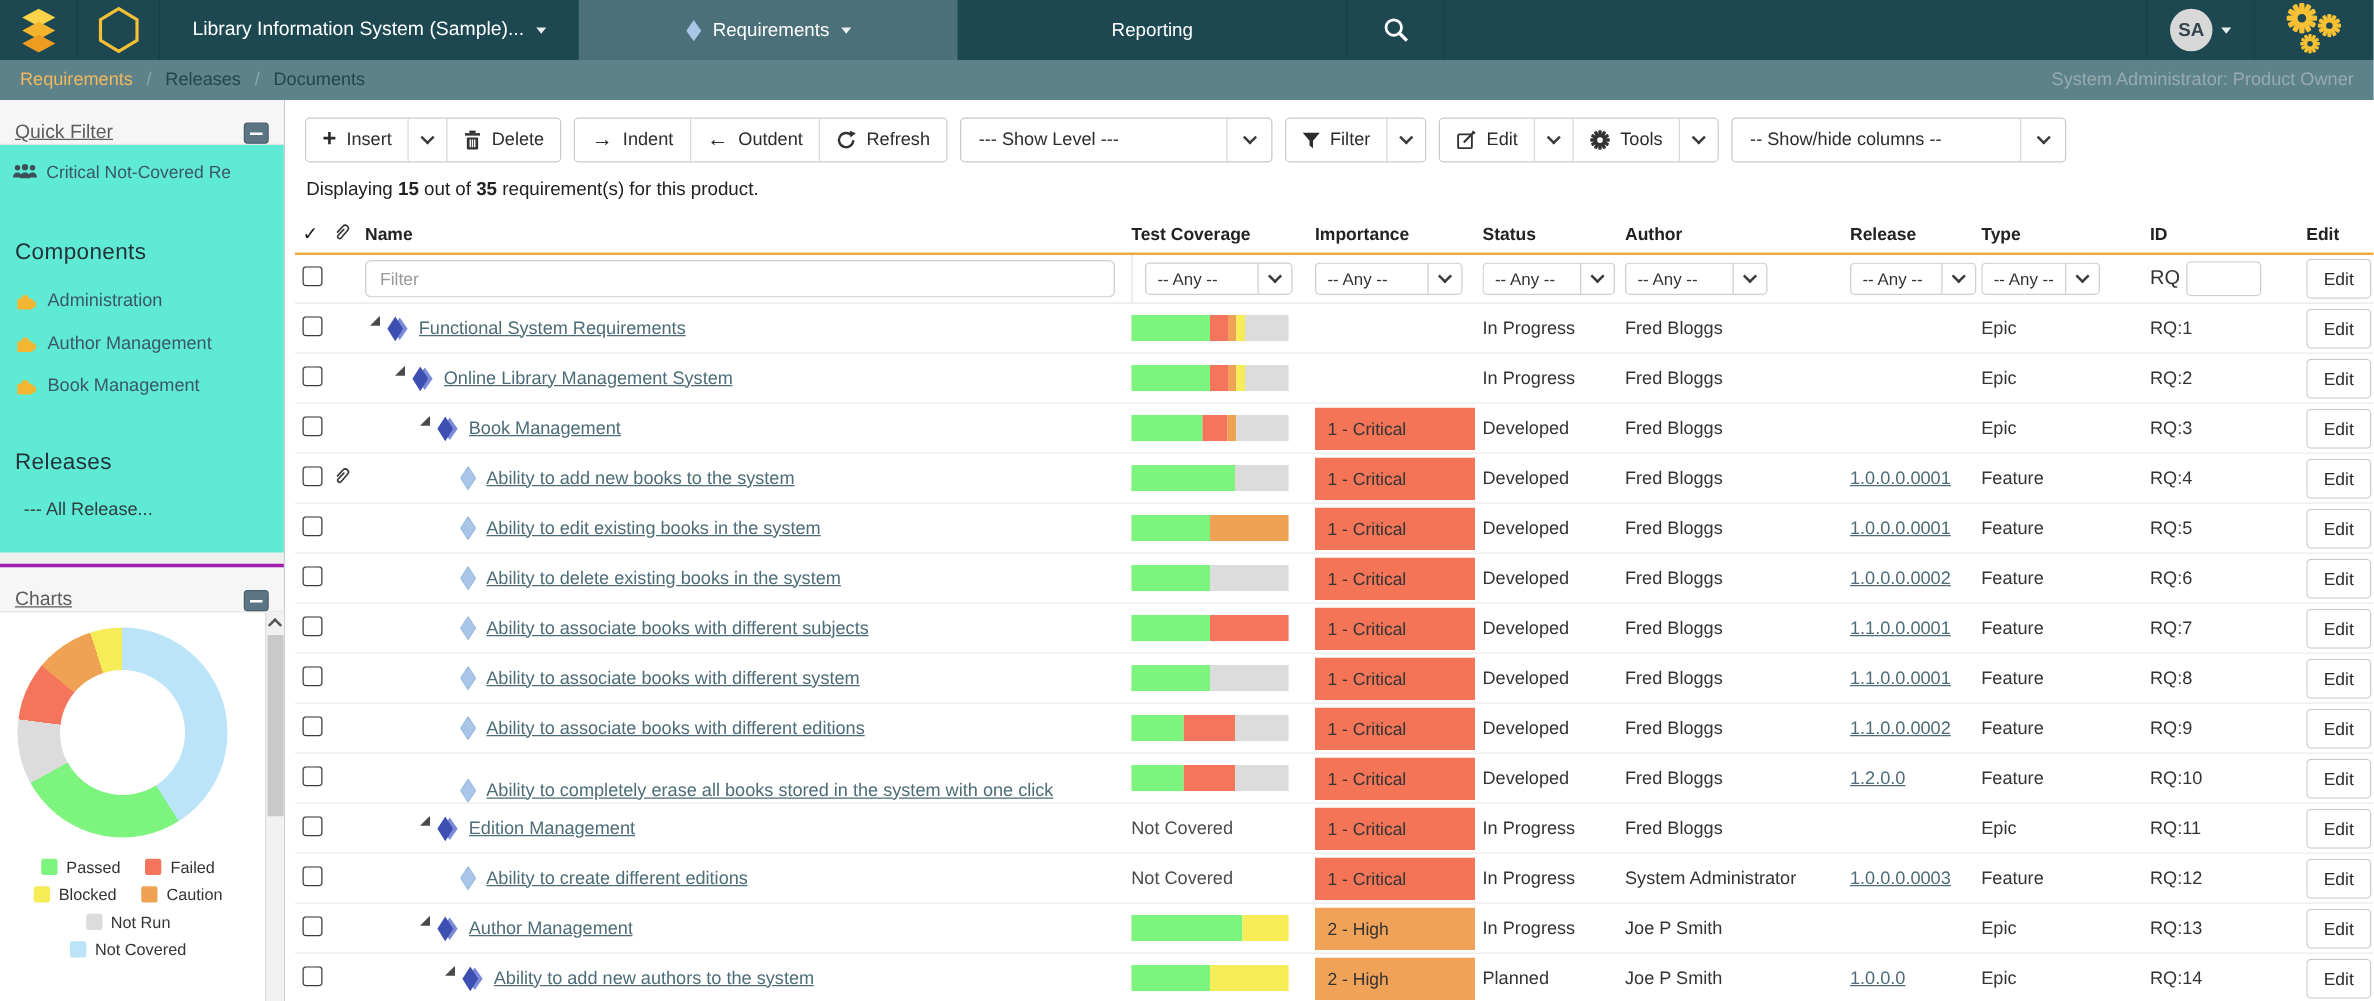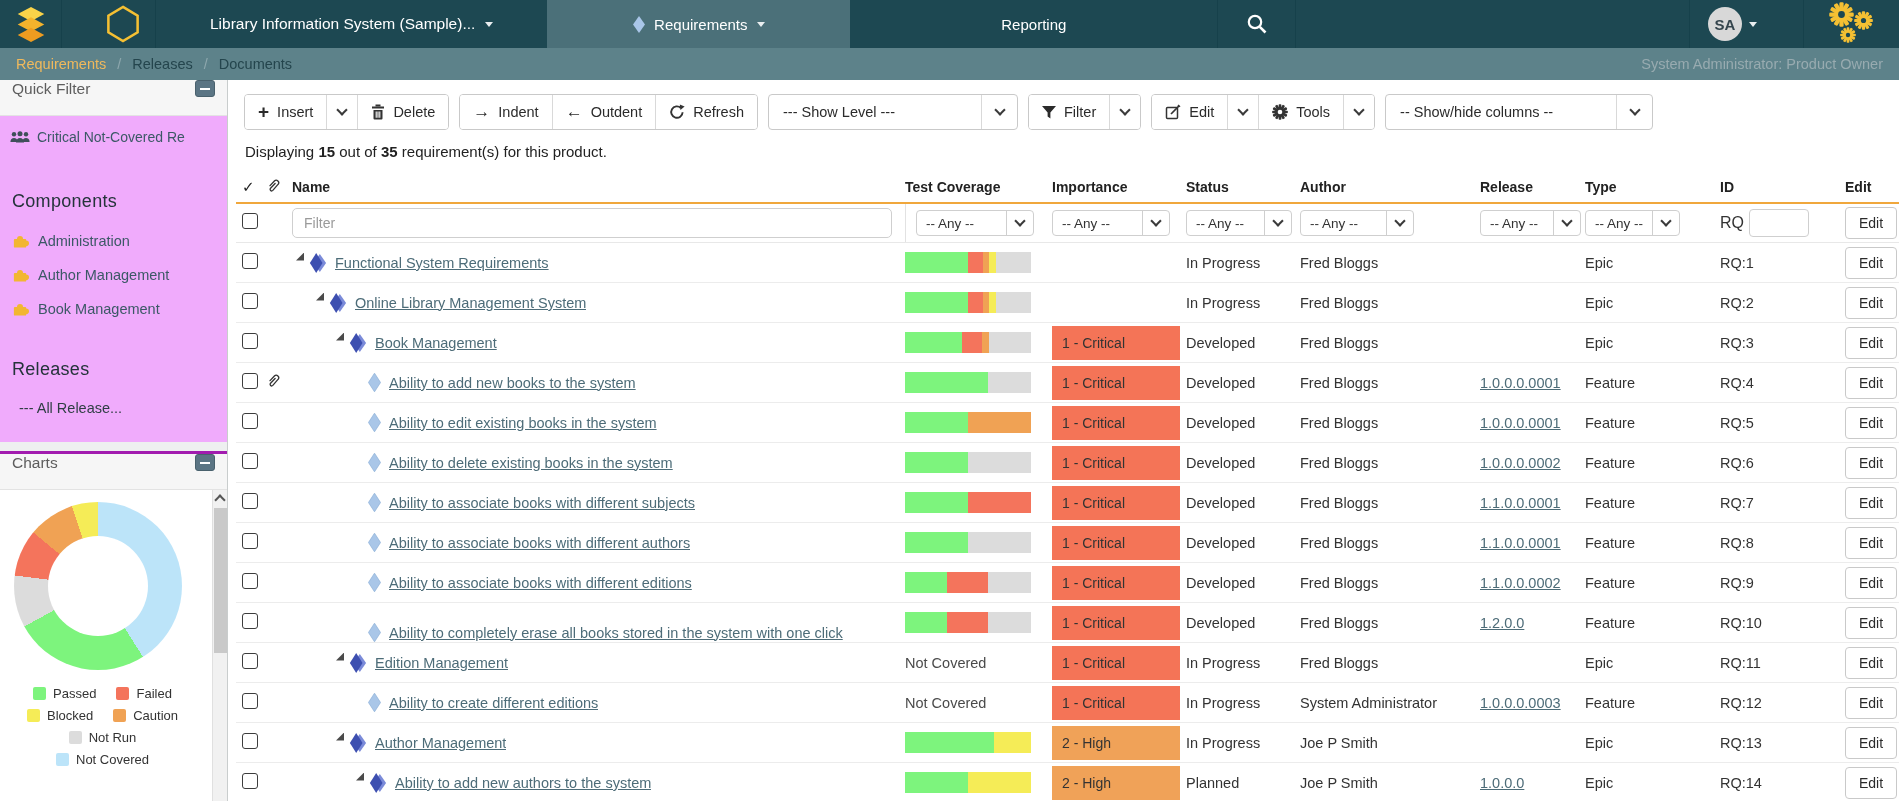--- a/index.html
+++ b/index.html
@@ -1,20 +1,20 @@
 <!DOCTYPE html>
 <html><head>
 <meta charset="utf-8">
 <style>
   * { box-sizing: border-box; margin: 0; padding: 0; }
   html,body { width:1899px; height:801px; overflow:hidden;
     font-family:"Liberation Sans","DejaVu Sans",sans-serif; background:#fff; color:#333; }
 
   
-  .navbar { height:48px; background:#1d4852; display:flex; align-items:stretch; color:#fff;gap:28px; }
+  .navbar { height:48px; background:#1d4852; display:flex; align-items:stretch; color:#fff; }
   .nav-seg { display:flex; align-items:center; justify-content:center; }
   .nav-logo { width:62px; border-right:1px solid #16414b; }
   .nav-hex  { width:66px; border-right:1px solid #16414b; }
   .nav-product { padding:0 26px; gap:10px; font-size:15.5px; cursor:pointer; }
   .nav-tab { font-size:15px; gap:9px; cursor:pointer; }
   .tab-req { width:303px; background:#4b7079; }
   .tab-rep { width:311px; }
   .nav-search { width:79px; border-left:1px solid #16414b; border-right:1px solid #16414b; cursor:pointer; }
   .nav-spacer { flex:1; }
   .nav-user { gap:7px; padding:0 18px; border-left:1px solid #16414b; cursor:pointer; }
@@ -29,24 +29,24 @@
   .bc-link { color:#24454d; cursor:pointer; }
   .bc-sep { color:#8ea8ae; margin:0 11px; }
   .bc-user { margin-left:auto; color:#98abb0; }
 
   
   .layout { display:flex; height:721px; }
   .sidebar { width:228px; background:#eef0f0; border-right:1px solid #c9cdcd; flex:none; display:flex; flex-direction:column; }
   .main { flex:1; background:#fff; overflow:hidden; }
 
   
-  .panel-header { height:36px; background:#f6f6f6; border-bottom:1px solid #e3e3e3; display:flex; align-items:flex-start; padding:0 12px; color:#5d5d5d; font-size:15.5px; }
+  .panel-header { height:36px; background:#f6f6f6; border-bottom:1px solid #e3e3e3; display:flex; align-items:flex-end; padding:0 12px; color:#5d5d5d; font-size:15.5px;text-decoration:underline; }
   .collapse-btn { margin-left:auto; width:20px; height:17px; background:#5b7584; border:1px solid #49616d; border-radius:3px; position:relative; cursor:pointer; }
   .collapse-btn::after { content:""; position:absolute; left:4px; top:7px; width:10px; height:2px; background:#fff; }
-  .qf-body { background:#f0abfc; padding:13px 10px 18px 10px; height:326px; }
+  .qf-body { background:#5eead4; padding:13px 10px 18px 10px; height:326px; }
   .qf-item { display:flex; align-items:center; gap:7px; color:#3c5866; font-size:14px; white-space:nowrap; overflow:hidden; cursor:pointer; }
   .side-heading { font-size:18px; font-weight:400; color:#24333a; margin:46px 0 20px 2px; letter-spacing:.3px; }
   .side-heading.rel { margin-top:42px; }
   .comp-item { display:flex; align-items:center; gap:9px; color:#3c5866; font-size:14.5px; margin:0 0 17px 2px; cursor:pointer; }
   .release-item { color:#2f3e44; font-size:14.5px; margin-left:9px; cursor:pointer; white-space:nowrap; overflow:hidden; }
   .charts-panel { margin-top:9px; border-top:3px solid #a21caf; flex:1; display:flex; flex-direction:column; }
   .charts-body { background:#fff; flex:1; position:relative; overflow:hidden; }
   .donut { width:168px; height:168px; border-radius:50%; margin:12px 0 16px 14px; position:relative; }
   .donut::after { content:""; position:absolute; inset:34px; background:#fff; border-radius:50%; }
   .legend { width:205px; display:flex; flex-direction:column; gap:7px; align-items:center; }
@@ -669,21 +669,21 @@
   <div class="trow drow">
     <div class="cell c-check"><span class="cb"></span></div>
     <div class="cell c-attach"><svg class="att" width="14" height="16" style="visibility: hidden;">
                 <use href="#clip"></use>
               </svg></div>
     <div class="cell c-name" style="padding-left: 76px;">
 
       <svg class="ic-feature" width="13" height="19" viewBox="0 0 14 20">
         <polygon points="7,0 13.5,10 7,20 0.5,10" fill="#a9c6e8" stroke="#8fb2d9" stroke-width="0.8"></polygon>
       </svg>
-      <a class="name-link">Ability to associate books with different authors</a>
+      <a class="name-link">Ability to associate books with different system</a>
     </div>
     <div class="cell c-cov">
       <div class="covbar">
                 <span class="covseg" style="width: 50%; background: rgb(125, 244, 125);"></span>
                 <span class="covseg" style="width: 50%; background: rgb(220, 220, 220);"></span>
               </div>
 
     </div>
     <div class="cell c-imp">
               <div class="badge" style="background: rgb(244, 116, 87);">1 - Critical</div>

